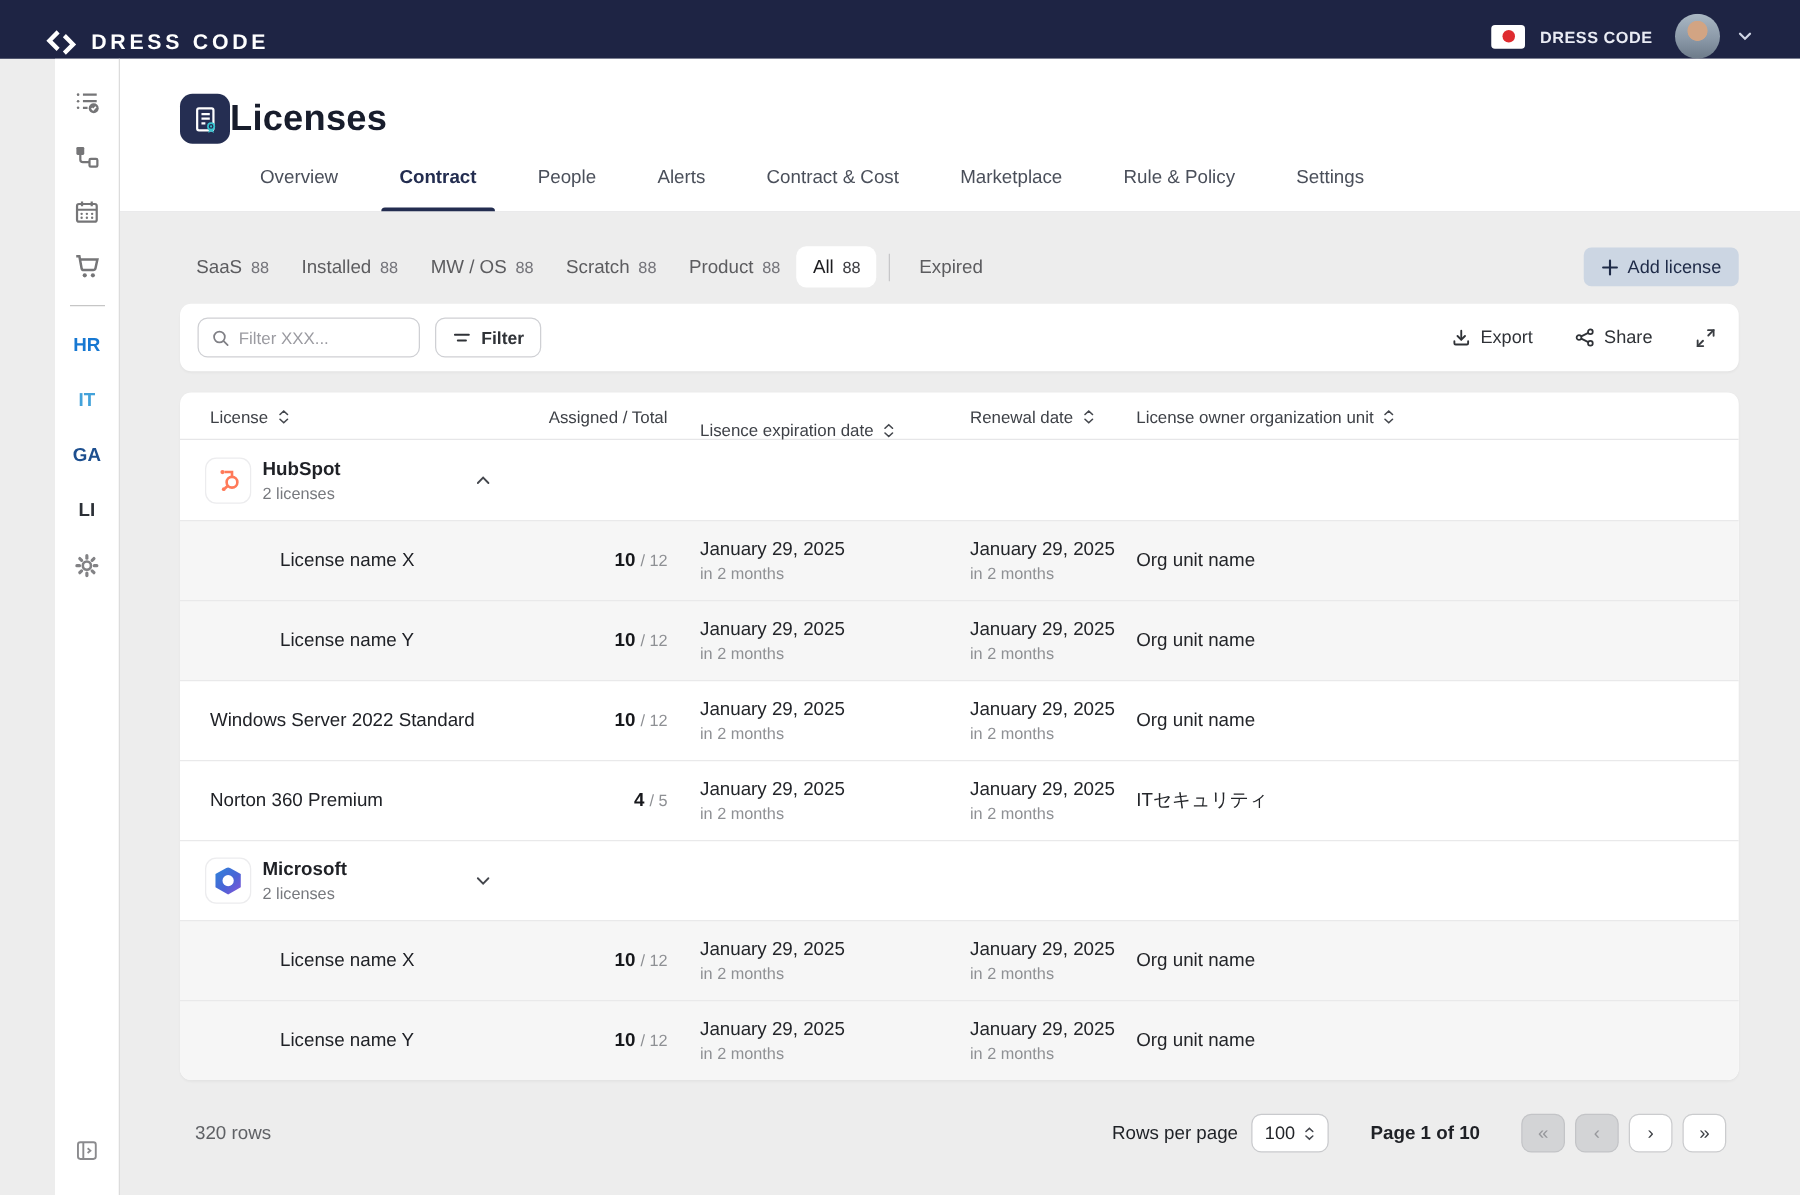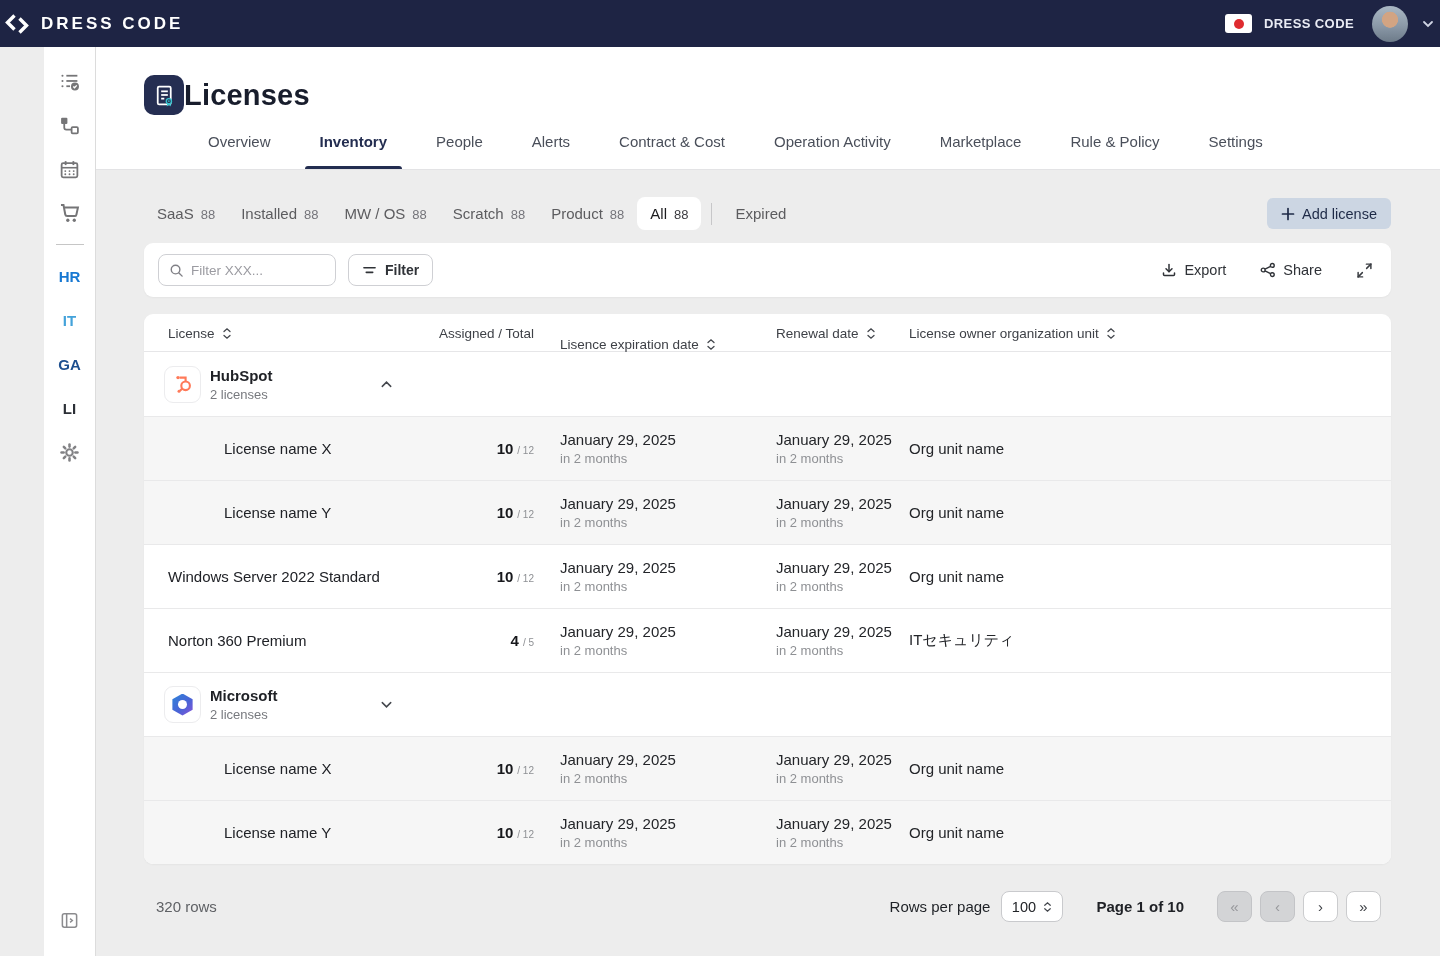--- a/index.html
+++ b/index.html
@@ -1,21 +1,21 @@
 <!DOCTYPE html>
 <html><head>
 <meta charset="utf-8">
 <style>
   * { margin:0; padding:0; box-sizing:border-box; }
   html,body { width:1440px; height:956px; overflow:hidden; background:#ededed;
     font-family:"Liberation Sans","DejaVu Sans",sans-serif; }
 
   
-  .topbar { height:47px; background:#1e2444; display:flex; align-items:center;
-    padding:0 4px; color:#fff; }
+  .topbar { height:47px; background:#1e2444; display:flex; align-items:flex-end;
+    padding:0 36px; color:#fff; }
   .brand { display:flex; align-items:center; gap:11px; }
   .brand-name { font-size:17px; font-weight:700; letter-spacing:3px; color:#fff; }
   .topbar-right { margin-left:auto; display:flex; align-items:center; gap:12px; }
   .flag { width:27px; height:19px; background:#fff; border-radius:3px; display:flex;
     align-items:center; justify-content:center; }
   .flag-dot { width:10px; height:10px; border-radius:50%; background:#df2b2f; }
   .org-name { font-size:13px; font-weight:600; letter-spacing:.4px; color:#e9ebf4; }
   .avatar { width:36px; height:36px; border-radius:50%; margin-left:6px;
     background:
       radial-gradient(circle at 50% 38%, #d2a483 0 27%, rgba(0,0,0,0) 29%),
@@ -95,21 +95,21 @@
   .cell-name { padding-left:24px; font-size:15px; color:#202227; }
   .tr.child .cell-name { padding-left:80px; }
   .cell-group { padding:0 30px 0 20px; display:flex; align-items:center; grid-column:1; }
   .logo-box { width:37px; height:37px; border:1px solid #ececee; border-radius:9px;
     background:#fff; display:flex; align-items:center; justify-content:center; margin-right:9px; }
   .group-text .g-name { font-size:15px; font-weight:700; color:#1f2126; }
   .group-text .g-sub { font-size:13px; color:#77797e; margin-top:3px; }
   .group-toggle { margin-left:auto; background:none; border:none; cursor:pointer; display:flex; }
   .cell-assigned { text-align:right; font-size:15px; color:#17181c; white-space:nowrap; }
   .cell-assigned .num { font-weight:700; }
-  .cell-assigned .tot { font-size:10px; color:#8e9094; margin-left:4px; }
+  .cell-assigned .tot { font-size:13px; color:#8e9094; margin-left:4px; }
   .cell-date { padding-left:26px; }
   .cell-date.renewal { padding-left:2px; }
   .cell-date .d1 { font-size:15px; color:#232529; }
   .cell-date .d2 { font-size:13px; color:#8e9094; margin-top:3px; }
   .cell-org { font-size:15px; color:#232529; }
   .ms-logo { width:22px; height:22px; border-radius:3px;
     background:linear-gradient(135deg,#2e84d9 0%,#4b63d6 55%,#8f52d9 100%);
     clip-path:polygon(50% 0,96% 26%,96% 74%,50% 100%,4% 74%,4% 26%);
     display:flex; align-items:center; justify-content:center; }
   .ms-hole { width:9px; height:9px; background:#fff; border-radius:50%; }
@@ -249,25 +249,24 @@
             </g>
             <path d="M14.7 19.3l-.6 3.2 2.1-1.3 2.1 1.3-.6-3.2" fill="#38c3cf"></path>
             <circle cx="16.2" cy="17.4" r="3.1" fill="#38c3cf"></circle>
             <circle cx="16.2" cy="17.4" r="1.3" fill="none" stroke="#252e52" stroke-width="1"></circle>
           </svg>
         </div>
         <h1 class="page-title">Licenses</h1>
       </div>
       <nav class="tabs">
         <div class="tab">Overview</div>
-        <div class="tab active">Inventory</div>
+        <div class="tab active">Contract</div>
         <div class="tab">People</div>
         <div class="tab">Alerts</div>
         <div class="tab">Contract &amp; Cost</div>
-        <div class="tab">Operation Activity</div>
         <div class="tab">Marketplace</div>
         <div class="tab">Rule &amp; Policy</div>
         <div class="tab">Settings</div>
       </nav>
     </div>
 
     <div class="content">
 
       <div class="segments-row">
         <div class="segments">

